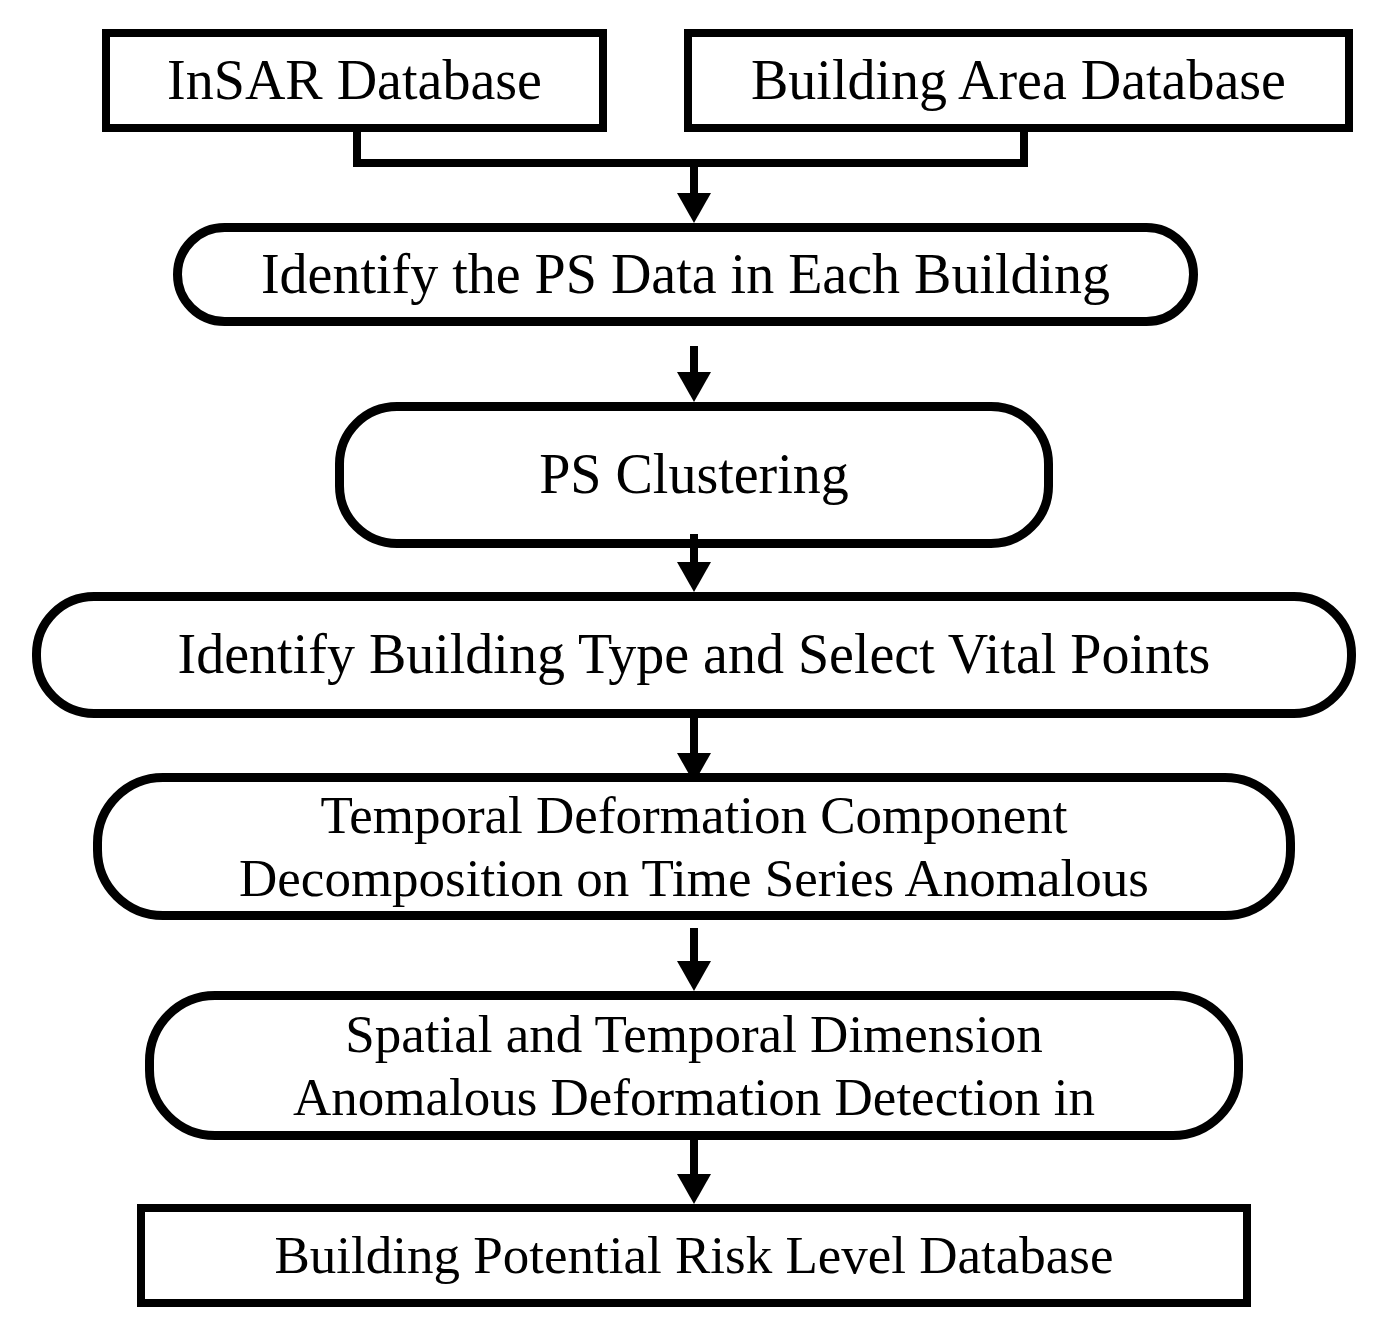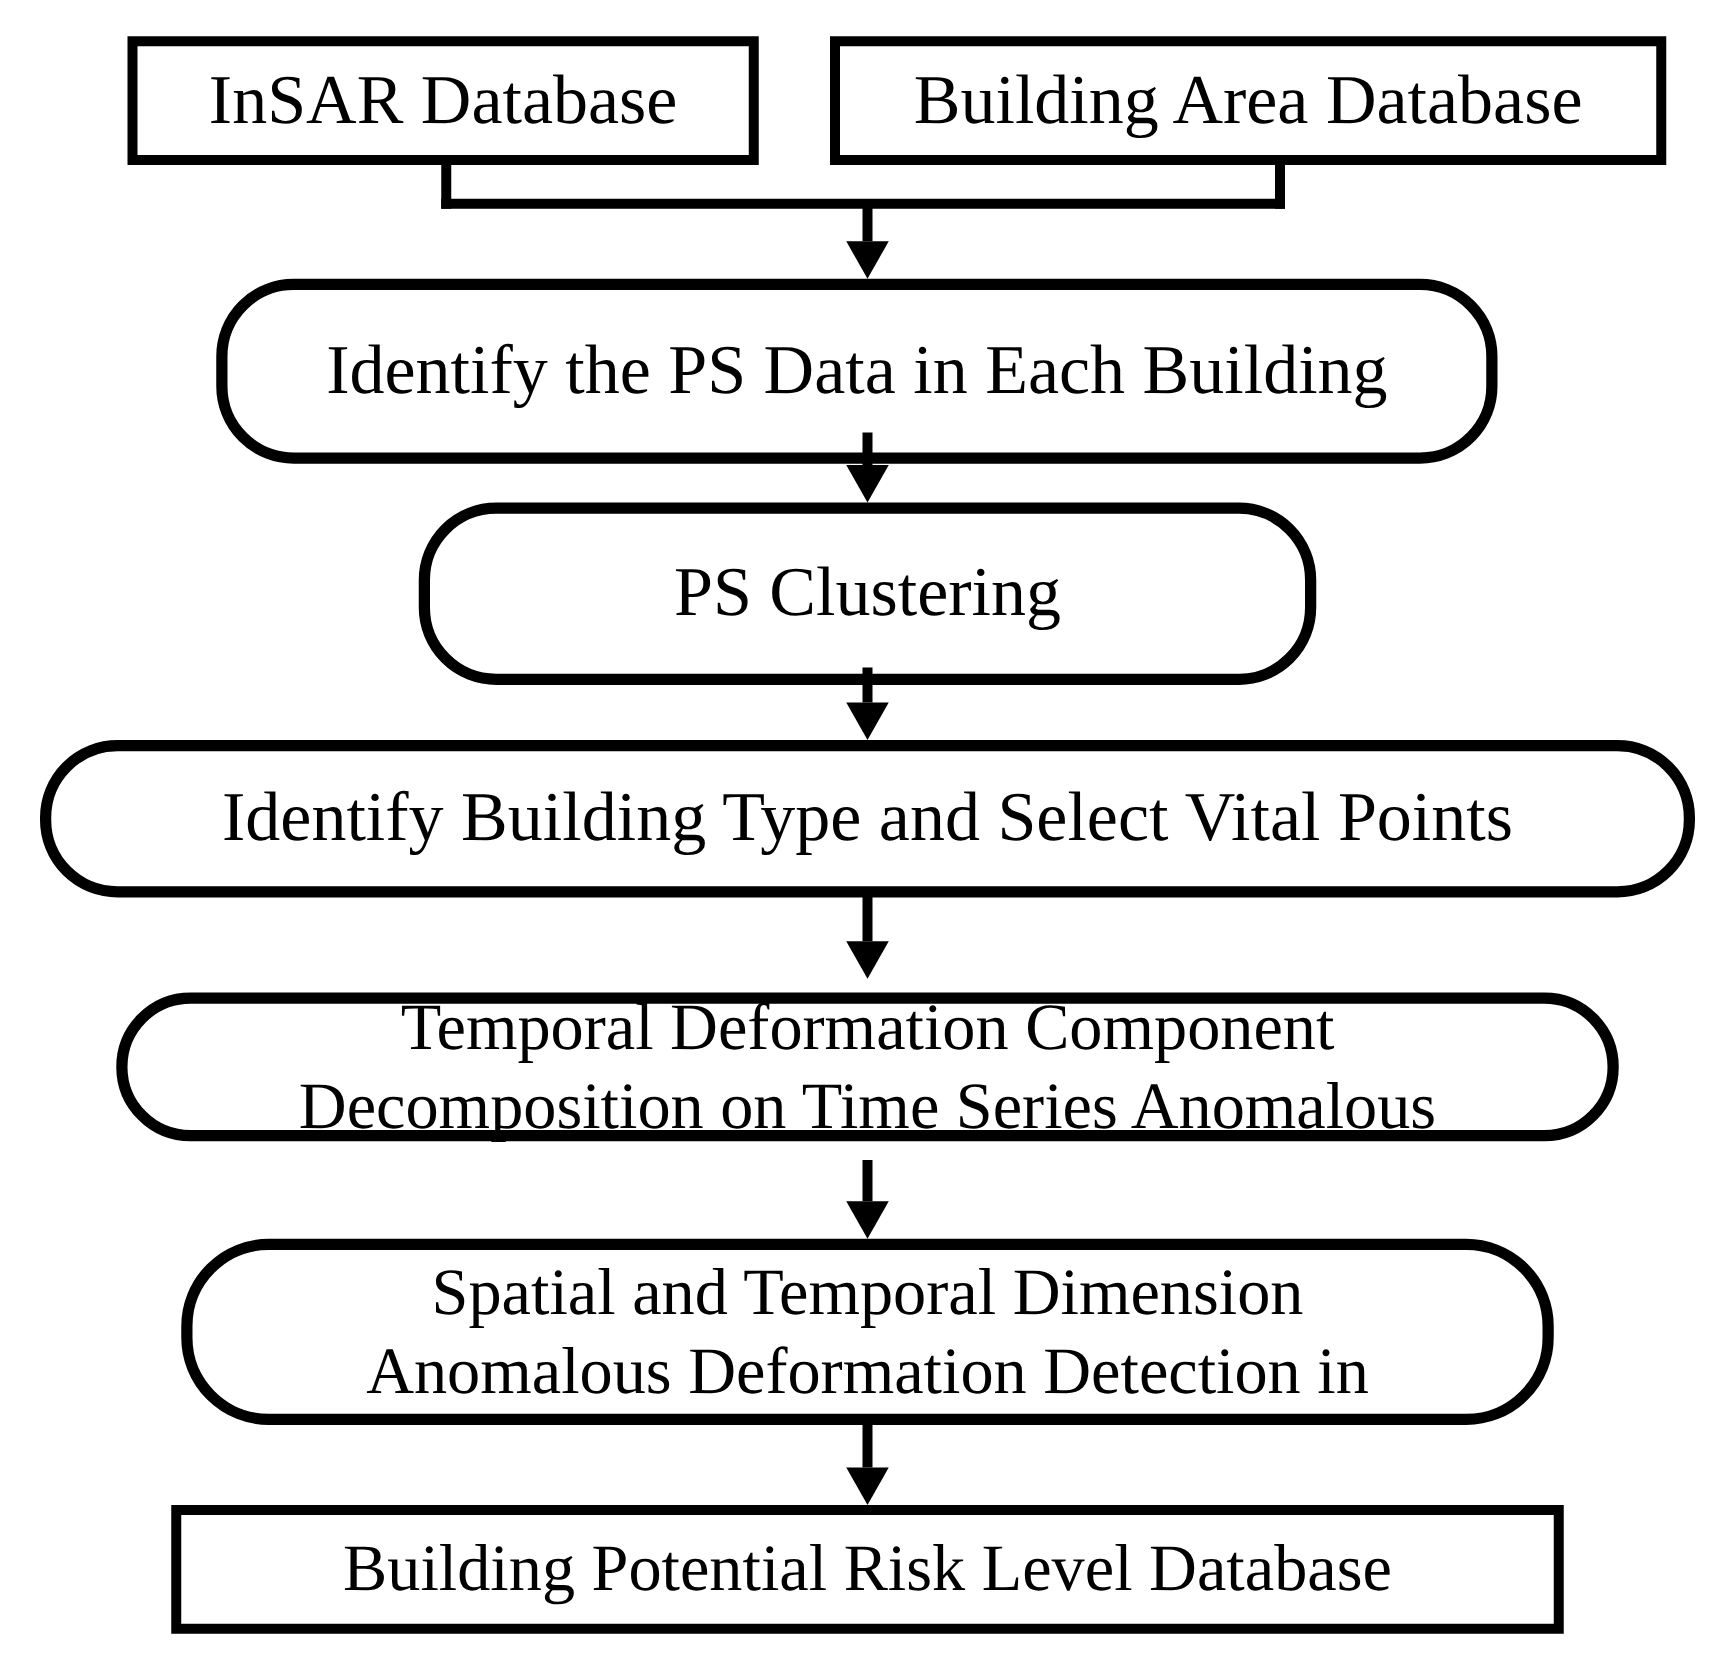--- a/index.html
+++ b/index.html
@@ -66,34 +66,34 @@
 </style>
 </head>
 <body>
 
 <div class="canvas">
 
   <div class="node rect size-lg" style="left:102px; top:29px; width:505px; height:103px;">
     <span class="label">InSAR Database</span>
   </div>
 
-  <div class="node rect size-lg" style="left:664px; top:29px; width:669px; height:103px;">
+  <div class="node rect size-lg" style="left:684px; top:29px; width:669px; height:103px;">
     <span class="label">Building Area Database</span>
   </div>
 
   <div class="line" style="left:353px; top:131px; width:8px; height:36px;"></div>
   <div class="line" style="left:1020px; top:131px; width:8px; height:36px;"></div>
   <div class="line" style="left:353px; top:159px; width:675px; height:8px;"></div>
 
   <div class="arrow" style="left:676px; top:165px;">
     <div class="shaft" style="height:28px;"></div>
     <div class="head"></div>
   </div>
 
-  <div class="node stadium size-lg" style="left:173px; top:223px; width:1025px; height:148px;">
+  <div class="node stadium size-lg" style="left:173px; top:223px; width:1025px; height:103px;">
     <span class="label">Identify the PS Data in Each Building</span>
   </div>
 
   <div class="arrow" style="left:676px; top:346px;">
     <div class="shaft" style="height:26px;"></div>
     <div class="head"></div>
   </div>
 
   <div class="node stadium size-lg" style="left:335px; top:402px; width:718px; height:146px;">
     <span class="label">PS Clustering</span>
@@ -106,21 +106,21 @@
 
   <div class="node stadium size-lg" style="left:32px; top:592px; width:1324px; height:126px;text-align:center;">
     <span class="label">Identify Building Type and Select Vital Points</span>
   </div>
 
   <div class="arrow" style="left:676px; top:716px;">
     <div class="shaft" style="height:37px;"></div>
     <div class="head"></div>
   </div>
 
-  <div class="node stadium two-line size-md" style="left:93px; top:794px; width:1202px; height:119px;">
+  <div class="node stadium two-line size-md" style="left:93px; top:773px; width:1202px; height:147px;">
     <span class="label">Temporal Deformation Component</span>
     <span class="label">Decomposition on Time Series Anomalous</span>
   </div>
 
   <div class="arrow" style="left:676px; top:928px;">
     <div class="shaft" style="height:33px;"></div>
     <div class="head"></div>
   </div>
 
   <div class="node stadium two-line size-md" style="left:145px; top:991px; width:1098px; height:149px;">

